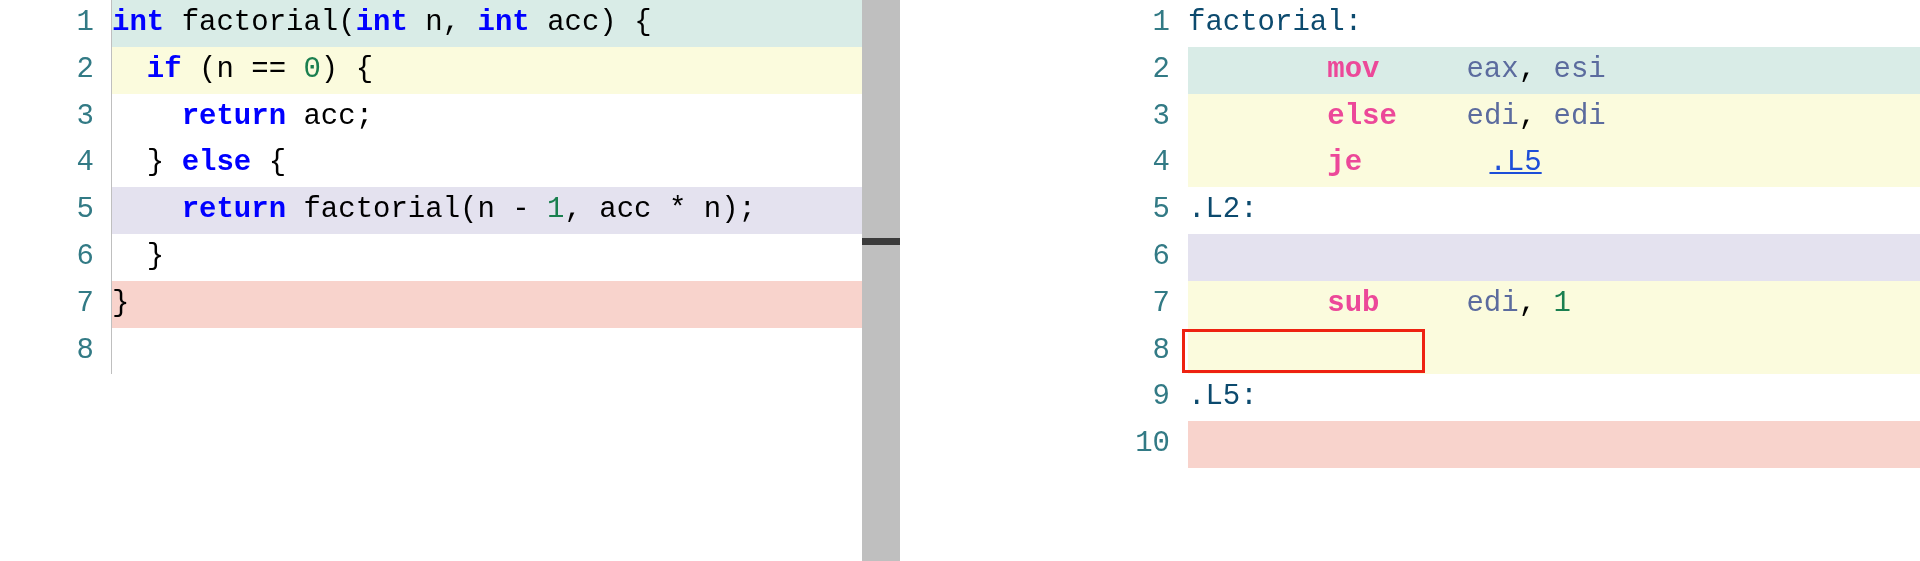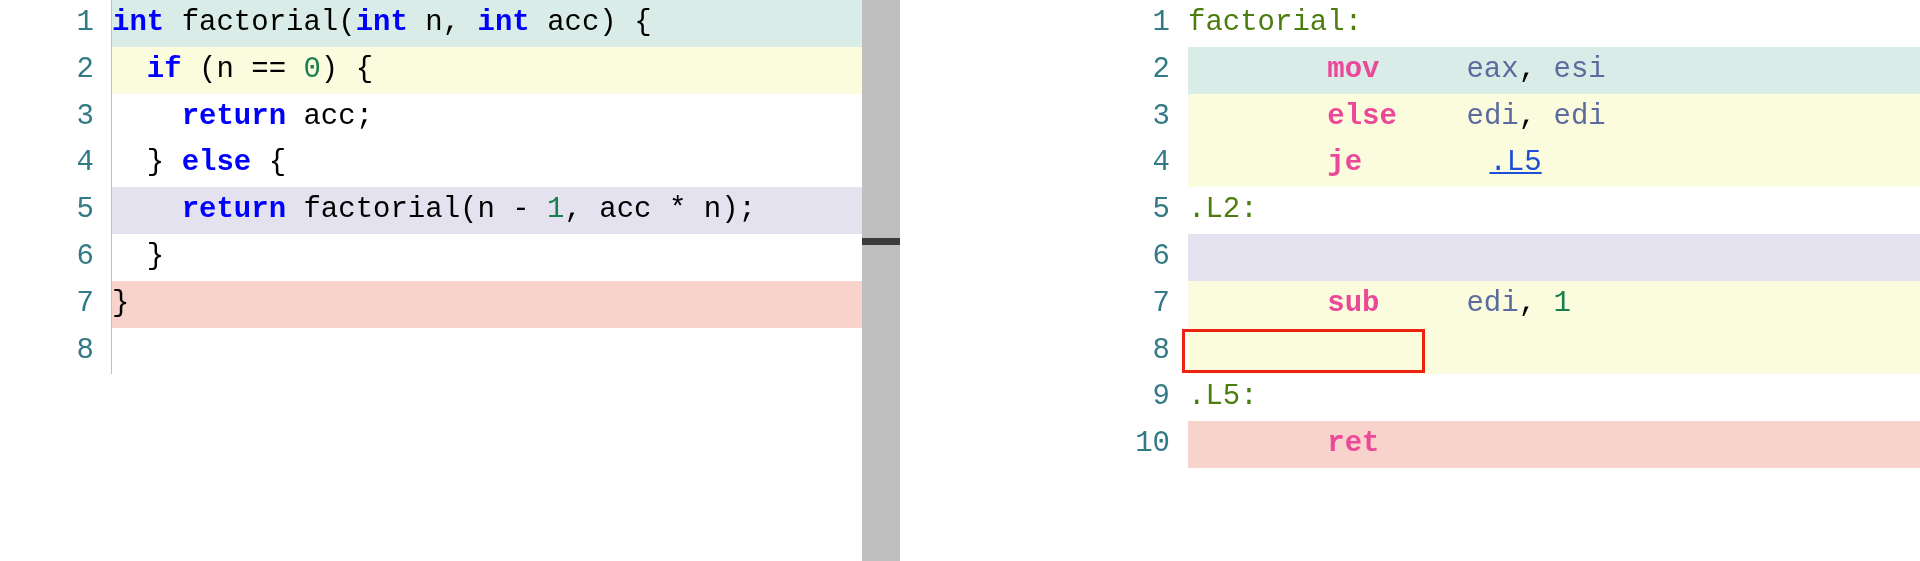--- a/index.html
+++ b/index.html
@@ -83,21 +83,21 @@
     z-index: 1;
   }
   .pane-source .hl { left: 112px; }
   .pane-asm    .hl { left: 283px; }
 
   
   .t-kw    { color: #0000ff; font-weight: bold; text-align: right; }
   .t-type  { color: #0000ff; font-weight: bold; }
   .t-plain { color: #000000; }
   .t-num   { color: #1a7f4f; }
-  .t-label { color: #4d7c0f; margin-top: 20px; }
+  .t-label { color: #0c4a6e; margin-top: 20px; }
   .t-mn    { color: #ec4899; font-weight: bold; }
   .t-reg   { color: #5b6b9e; }
   .t-imm   { color: #1a7f4f; }
   .t-link  { color: #1d4ed8; text-decoration: underline; margin-left: 23px; }
 
   .splitter {
     position: relative;
     flex: 0 0 43px;
     height: 561px;
     background: #f1f1f1;
@@ -165,18 +165,18 @@
     <div class="code-lines" id="asm-lines">
         <div class="code-line"><div class="gutter">1</div><div class="code-text"><span class="t-label">factorial:</span></div></div>
         <div class="code-line"><div class="hl" style="background: rgb(217, 236, 231);"></div><div class="gutter">2</div><div class="code-text"><span class="t-plain">        </span><span class="t-mn">mov</span><span class="t-plain">     </span><span class="t-reg">eax</span><span class="t-plain">, </span><span class="t-reg">esi</span></div></div>
         <div class="code-line"><div class="hl" style="background: rgb(251, 251, 221);"></div><div class="gutter">3</div><div class="code-text"><span class="t-plain">        </span><span class="t-mn">else</span><span class="t-plain">    </span><span class="t-reg">edi</span><span class="t-plain">, </span><span class="t-reg">edi</span></div></div>
         <div class="code-line"><div class="hl" style="background: rgb(251, 251, 221);"></div><div class="gutter">4</div><div class="code-text"><span class="t-plain">        </span><span class="t-mn">je</span><span class="t-plain">      </span><span class="t-link">.L5</span></div></div>
         <div class="code-line"><div class="gutter">5</div><div class="code-text"><span class="t-label">.L2:</span></div></div>
         <div class="code-line"><div class="hl" style="background: rgb(228, 226, 239);"></div><div class="gutter">6</div></div>
         <div class="code-line"><div class="hl" style="background: rgb(251, 251, 221);"></div><div class="gutter">7</div><div class="code-text"><span class="t-plain">        </span><span class="t-mn">sub</span><span class="t-plain">     </span><span class="t-reg">edi</span><span class="t-plain">, </span><span class="t-imm">1</span></div></div>
         <div class="code-line"><div class="hl" style="background: rgb(251, 251, 221);"></div><div class="gutter">8</div></div>
         <div class="code-line"><div class="gutter">9</div><div class="code-text"><span class="t-label">.L5:</span></div></div>
-        <div class="code-line"><div class="hl" style="background: rgb(248, 211, 204);"></div><div class="gutter">10</div><div class="code-text"><span class="t-plain">        </span><span class="t-mn">ret</span></div></div>
+        <div class="code-line"><div class="hl" style="background: rgb(248, 211, 204);"></div><div class="gutter">10</div></div>
       </div>
     <div class="annot-box" id="annot-box" style="top: 328.6px; left: 277px; width: 243px; height: 44.8px; border-color: rgb(238, 34, 17);"></div>
   </div>
 
 </div>
 
 </body></html>

